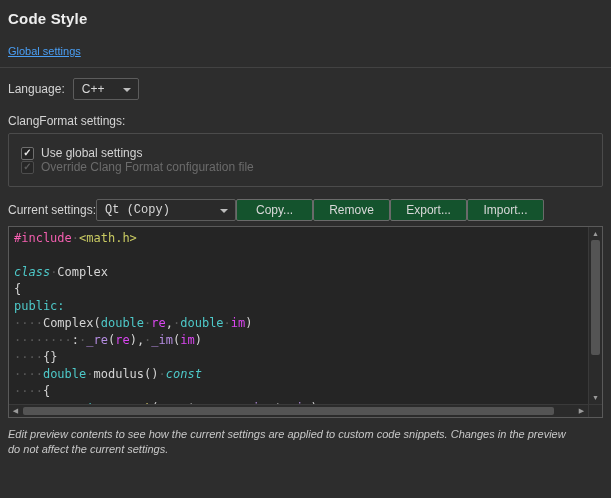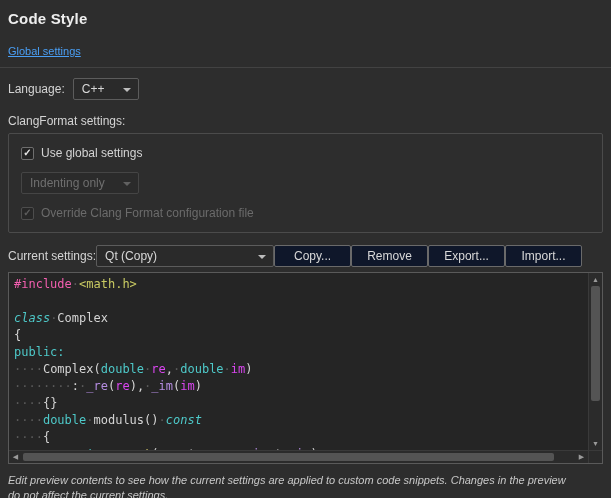--- a/index.html
+++ b/index.html
@@ -45,23 +45,23 @@
     width: 13px; height: 13px; border: 1px solid #6e6e6e; background: #232323; border-radius: 2px;
     display: flex; align-items: center; justify-content: center;
     font-size: 10px; line-height: 1; color: #e8e8e8; font-weight: bold;
   }
   .check-row.disabled { color: #6b6b6b; }
   .check-row.disabled .checkbox { border-color: #4d4d4d; color: #5d5d5d; background: #272727; }
 
   .combo.indenting { width: 118px; margin: 12px 0; }
 
   .settings-row { margin-top: 12px; gap: 0; }
-  .combo.current { width: 178px; }
+  .combo.current { width: 140px; font-family: Liberation Mono, monospace; }
   .btn {
-    height: 22px; width: 77px; background: #0f172a; border: 1px solid #6a6a6a; border-radius: 2px;
+    height: 22px; width: 77px; background: #14532d; border: 1px solid #6a6a6a; border-radius: 2px;
     color: #d8d8d8; font-size: 12px; font-family: "Liberation Sans", sans-serif; cursor: default;
   }
 
   .editor {
     margin-top: 5px; height: 192px; border: 1px solid #5a5a5a; background: #252525;
     display: grid; grid-template-columns: 1fr 14px; grid-template-rows: 1fr 13px;
   }
   .code {
     overflow: hidden; padding: 3px 0 0 5px;
     font-family: "DejaVu Sans Mono", monospace; font-size: 12px; line-height: 17px; white-space: pre;
@@ -109,24 +109,20 @@
   </div>
 
   <div class="group-label">ClangFormat settings:</div>
 
   <div class="groupbox">
     <div class="check-row">
       <span class="checkbox">✓</span>
       <span>Use global settings</span>
     </div>
 
-    <div class="combo indenting disabled">
-      <span>Indenting only</span>
-      <span class="arrow"></span>
-    </div>
 
     <div class="check-row disabled">
       <span class="checkbox">✓</span>
       <span>Override Clang Format configuration file</span>
     </div>
   </div>
 
   <div class="row settings-row">
     <span class="label">Current settings:</span>
     <div class="combo current">

